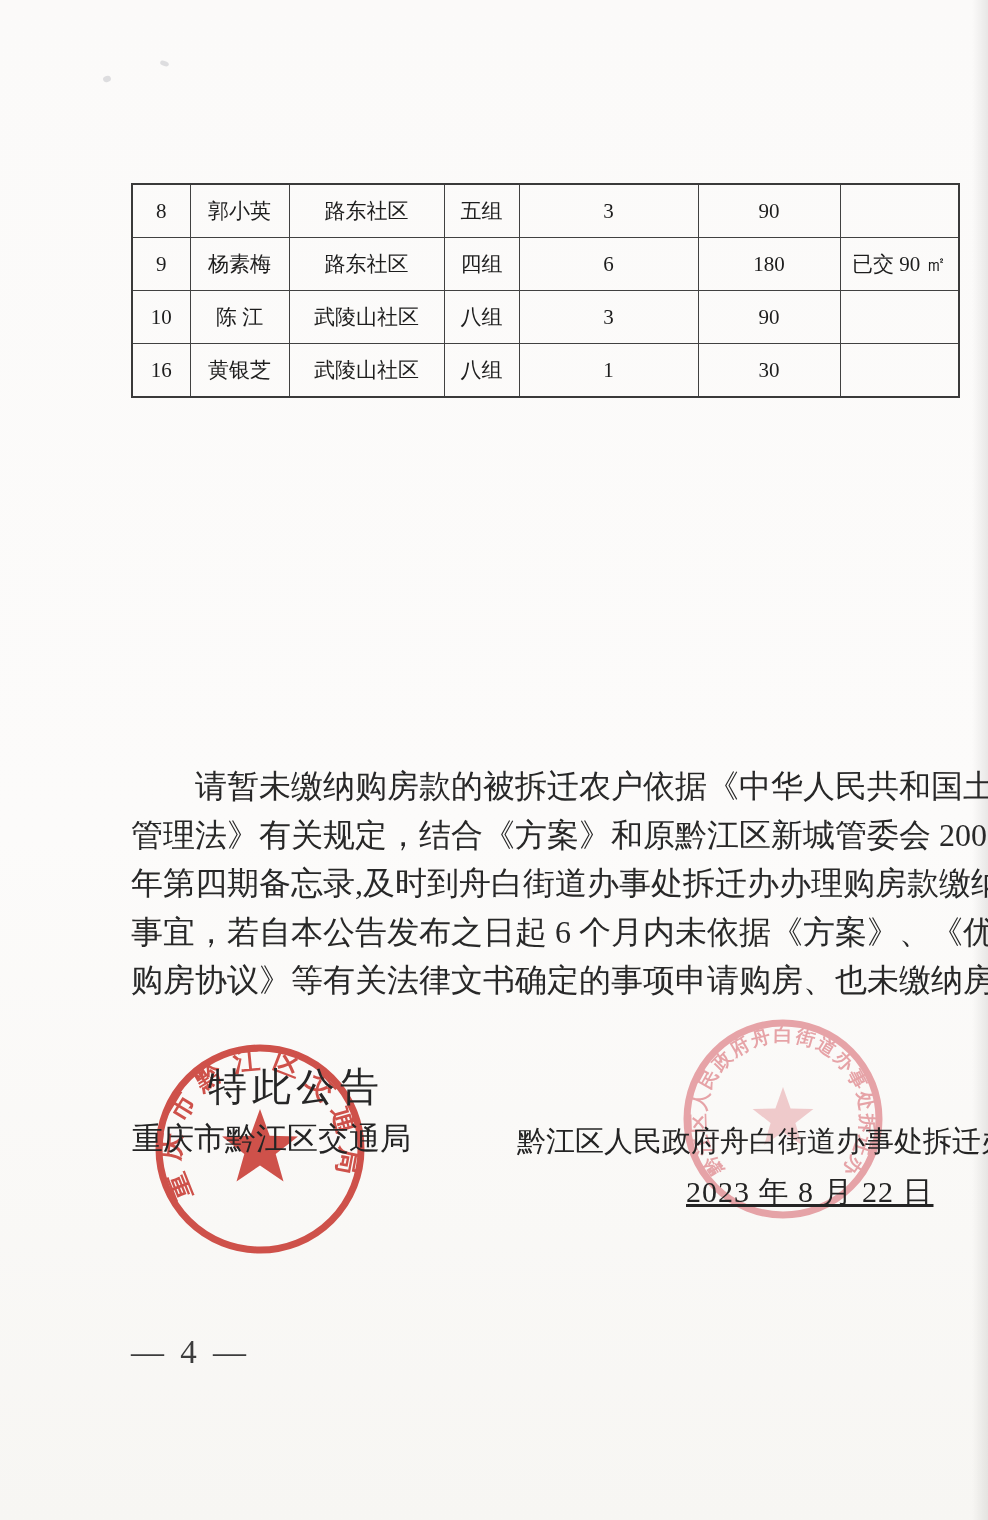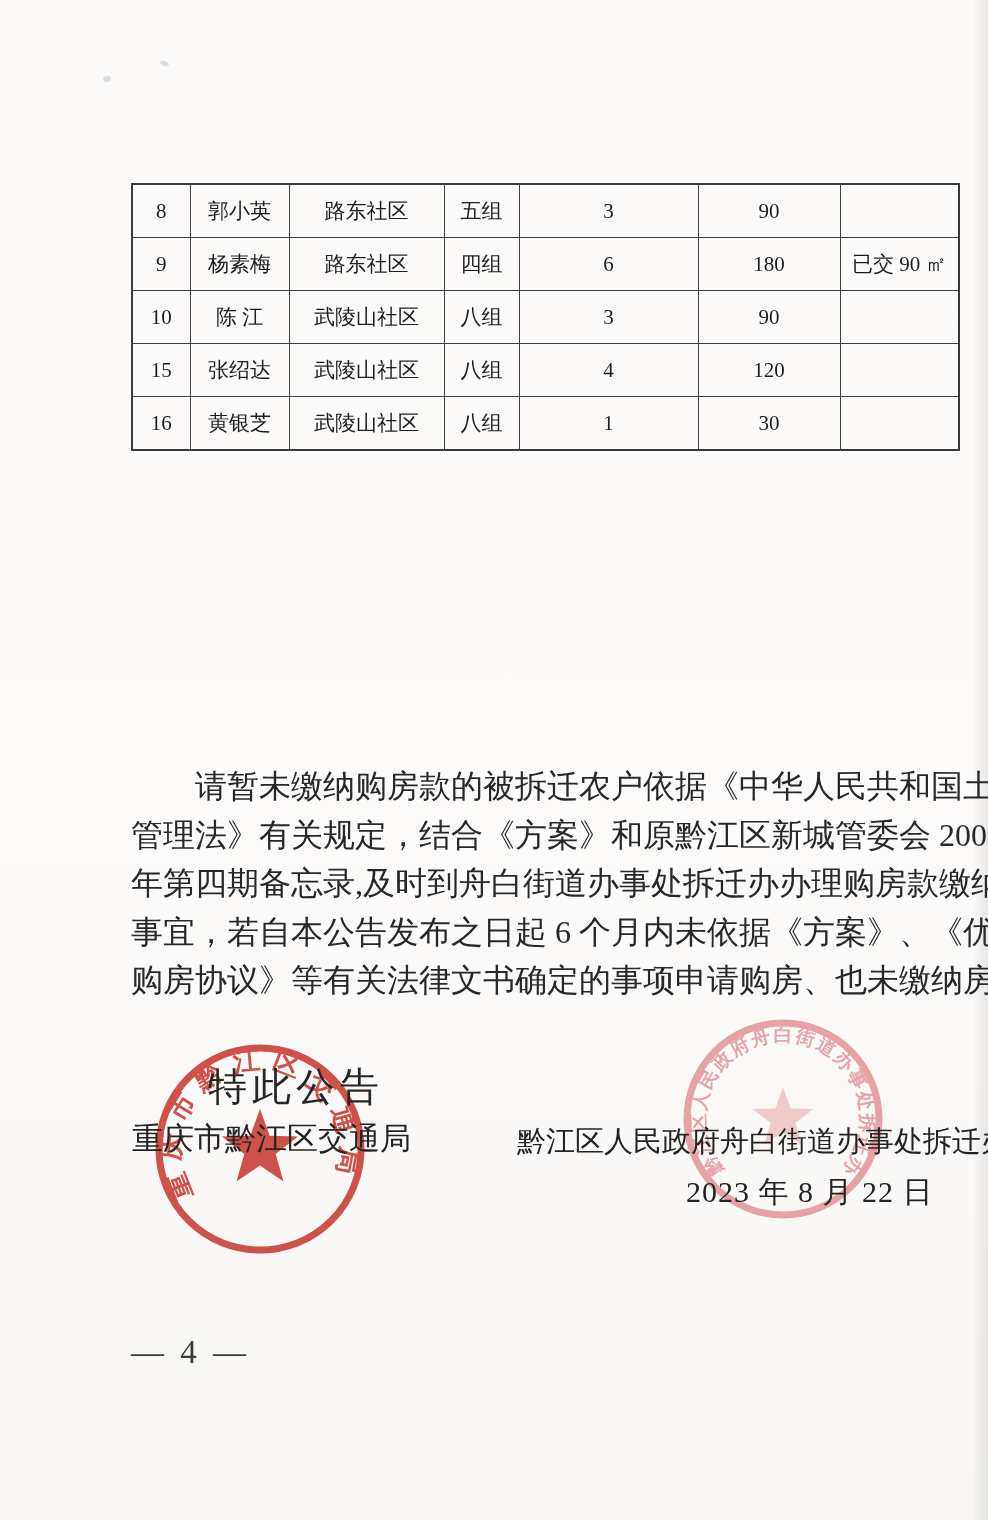--- a/index.html
+++ b/index.html
@@ -27,21 +27,21 @@
     font-size:32px;line-height:48.6px;color:#282828;z-index:1;}
   .body-text .line{white-space:nowrap;}
   .body-text .indent{text-indent:64px;}
   .closing{position:absolute;left:208px;top:1060px;font-size:39px;
     letter-spacing:5px;color:#262626;z-index:3;white-space:nowrap;}
   .org-left{position:absolute;left:132px;top:1118px;font-size:31px;
     color:#242424;z-index:3;white-space:nowrap;}
   .org-right{position:absolute;left:517px;top:1122px;font-size:29px;
     color:#242424;z-index:3;white-space:nowrap;}
   .date-line{position:absolute;left:686px;top:1172px;font-size:30px;
-    letter-spacing:1px;color:#242424;z-index:3;white-space:nowrap;}
+    letter-spacing:1px;color:#242424;z-index:3;white-space:nowrap;text-decoration:underline;}
   .page-number{position:absolute;left:131px;top:1334px;font-size:33px;
     letter-spacing:4px;color:#3c3c3c;white-space:nowrap;}
 
   .seal{position:absolute;z-index:2;}
   .seal-left{left:147px;top:1036px;width:226px;height:226px;opacity:.88;}
   .seal-right{left:678px;top:1014px;width:210px;height:210px;opacity:.6;}
   .seal text{font-family:"Liberation Serif","DejaVu Serif",serif;font-weight:bold;}
 </style>
 </head>
 <body>
@@ -84,29 +84,20 @@
       <tr>
         <td>10</td>
         <td>陈 江</td>
         <td>武陵山社区</td>
         <td>八组</td>
         <td>3</td>
         <td>90</td>
         <td></td>
       </tr>
       <tr>
-        <td>15</td>
-        <td>张绍达</td>
-        <td>武陵山社区</td>
-        <td>八组</td>
-        <td>4</td>
-        <td>120</td>
-        <td></td>
-      </tr>
-      <tr>
         <td>16</td>
         <td>黄银芝</td>
         <td>武陵山社区</td>
         <td>八组</td>
         <td>1</td>
         <td>30</td>
         <td></td>
       </tr>
     </tbody>
   </table>

